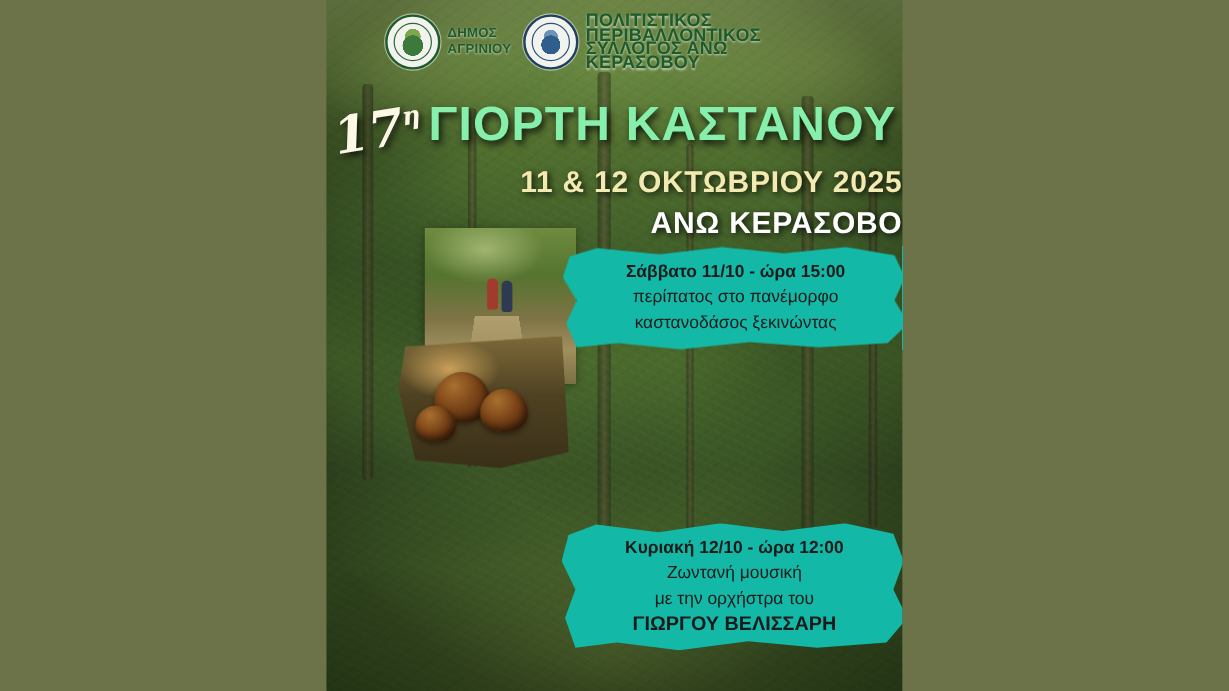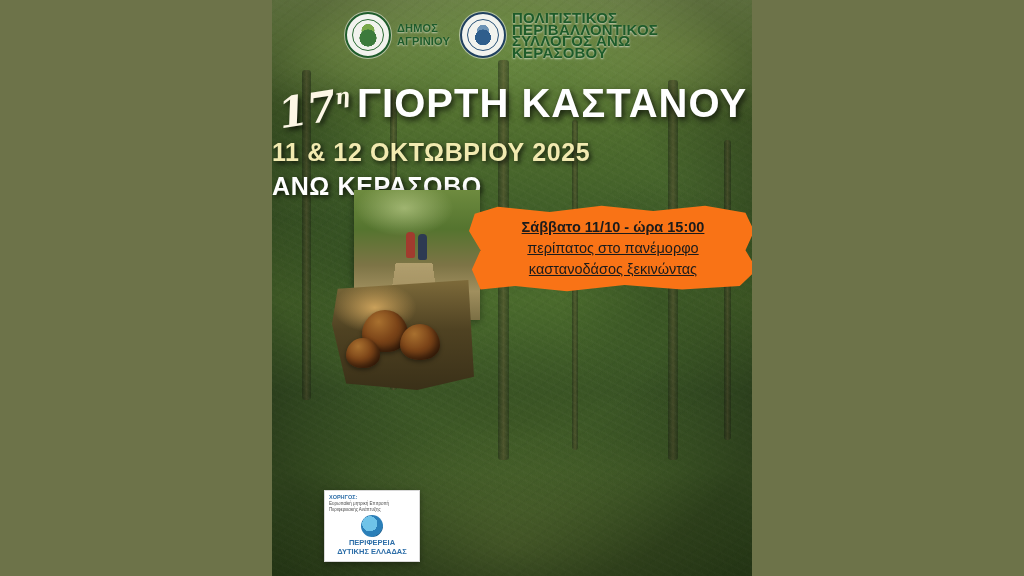--- a/index.html
+++ b/index.html
@@ -68,21 +68,20 @@
   
   .header {
     position: absolute;
     top: 12px;
     left: 0;
     width: 480px;
     display: flex;
     justify-content: center;
     align-items: flex-start;
     gap: 10px;
-    padding-left: 24px;
   }
   .logo-group {
     display: flex;
     align-items: center;
     gap: 6px;
   }
   .seal {
     width: 42px;
     height: 42px;
     border-radius: 50%;
@@ -138,44 +137,44 @@
     font-style: italic;
     font-weight: bold;
     font-size: 42px;
     transform: rotate(-9deg) translateY(6px);
     text-shadow: 2px 3px 5px rgba(0,0,0,.75);
     margin-right: 2px;
   }
   .edition sup { font-size: 21px; }
   .main-title {
     display: inline-block;
-    color: #ffffff;
+    color: #86efac;
     font-size: 40px;
     font-weight: bold;
     letter-spacing: 1px;
     text-shadow: 2px 3px 6px rgba(0,0,0,.8);
   }
   .date-line {
     position: absolute;
     top: 138px;
     left: 0;
     width: 480px;
-    text-align: left;
+    text-align: right;
     color: #f2eab0;
     font-size: 25px;
     font-weight: bold;
     letter-spacing: .6px;
     text-shadow: 2px 2px 5px rgba(0,0,0,.8);
   }
   .place-line {
     position: absolute;
     top: 172px;
     left: 0;
     width: 480px;
-    text-align: left;
+    text-align: right;
     color: #ffffff;
     font-size: 25px;
     font-weight: bold;
     letter-spacing: .6px;
     text-shadow: 2px 2px 5px rgba(0,0,0,.8);
   }
   
   .photo {
     position: absolute;
     overflow: hidden;
@@ -219,32 +218,31 @@
   }
   .nut {
     position: absolute;
     border-radius: 50% 50% 46% 46% / 58% 58% 42% 42%;
     background: radial-gradient(circle at 36% 28%, #a8702f 0%, #7b4418 45%, #42200a 100%);
     box-shadow: inset -3px -4px 6px rgba(0,0,0,.45), 0 2px 4px rgba(0,0,0,.4);
   }
   
   .callout {
     position: absolute;
-    background: #f97316;
+    background: #14b8a6;
     color: #1b1b1b;
     padding: 12px 16px;
     line-height: 21px;
     font-size: 14.5px;
     text-align: center;
     box-shadow: 0 3px 10px rgba(0,0,0,.45);
     clip-path: polygon(
       2% 10%, 10% 2%, 28% 8%, 46% 1%, 64% 7%, 82% 1%, 96% 9%,
       99% 30%, 96% 52%, 100% 74%, 94% 93%, 74% 97%, 54% 92%,
       34% 99%, 16% 93%, 4% 97%, 1% 74%, 4% 52%, 0% 30%);
-    text-decoration: underline;
   }
   #callout-saturday {
     left: 197px;
     top: 205px;
     width: 256px;
   }
   #callout-sunday {
     left: 196px;
     top: 435px;
     width: 256px;
@@ -356,26 +354,22 @@
       <div class="nut" style="left:68px; top:44px; width:40px; height:36px;"></div>
       <div class="nut" style="left:14px; top:58px; width:34px; height:30px;"></div>
     </div>
 
     <div class="callout" id="callout-saturday">
       <span class="line mid">Σάββατο 11/10 - ώρα 15:00</span>
       <span class="line">περίπατος στο πανέμορφο</span>
       <span class="line">καστανοδάσος ξεκινώντας</span>
     </div>
 
-
-    <div id="sponsor">
-      <div class="spon-label">ΧΟΡΗΓΟΣ:</div>
-      <div class="spon-sub">Ευρωπαϊκή
-μητρική Επιτροπή
-Περιφερειακής
-Ανάπτυξης</div>
-      <div class="spon-mark"></div>
-      <div class="spon-name">ΠΕΡΙΦΕΡΕΙΑ</div>
-      <div class="spon-name">ΔΥΤΙΚΗΣ ΕΛΛΑΔΑΣ</div>
-    </div>
+    <div class="callout" id="callout-sunday">
+      <span class="line mid">Κυριακή 12/10 - ώρα 12:00</span>
+      <span class="line">Ζωντανή μουσική</span>
+      <span class="line">με την ορχήστρα του</span>
+      <span class="line big">ΓΙΩΡΓΟΥ ΒΕΛΙΣΣΑΡΗ</span>
+    </div>
+
 
   </div>
 </div>
 
 </body></html>

